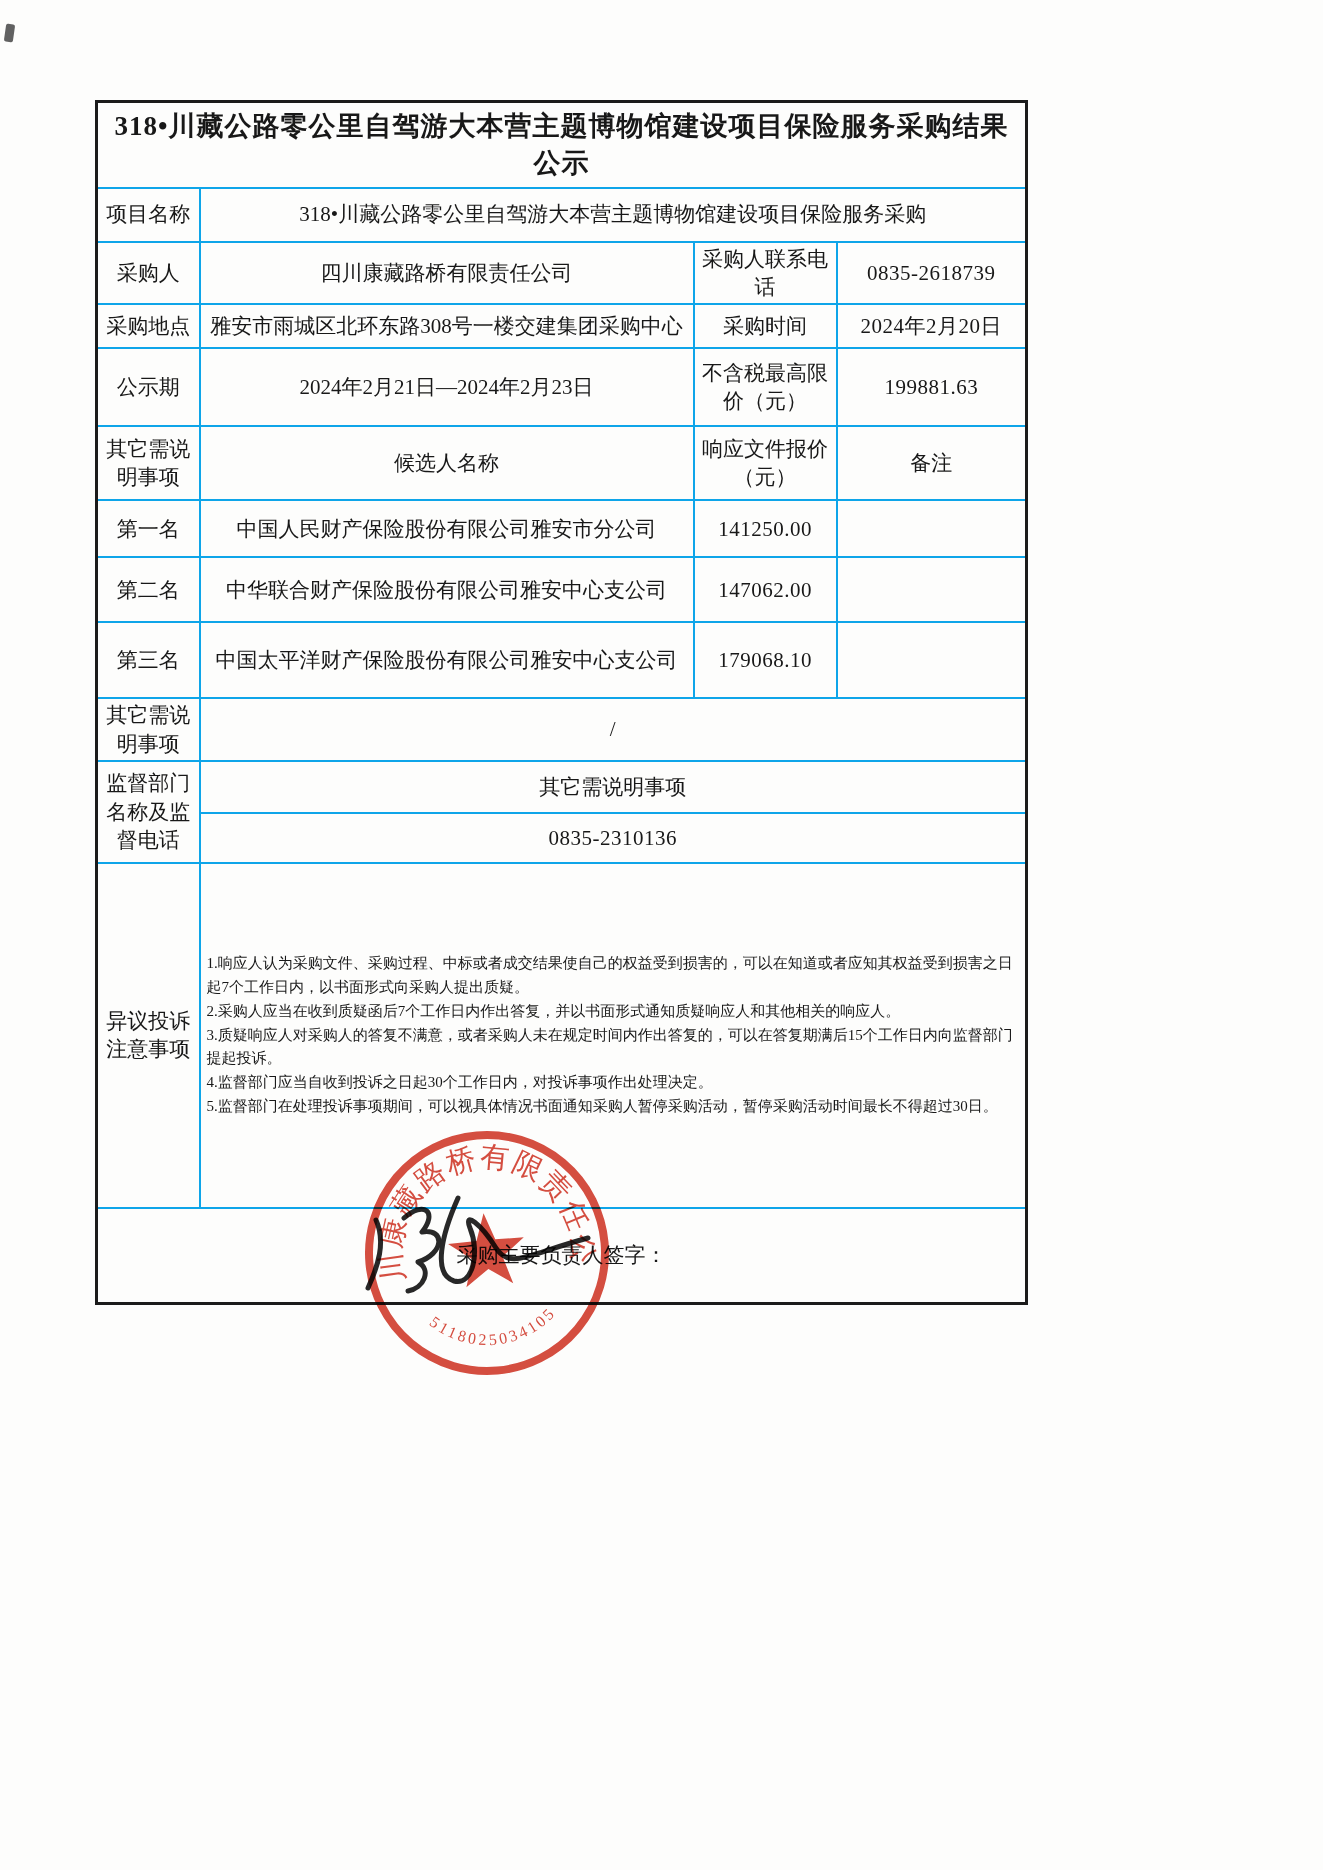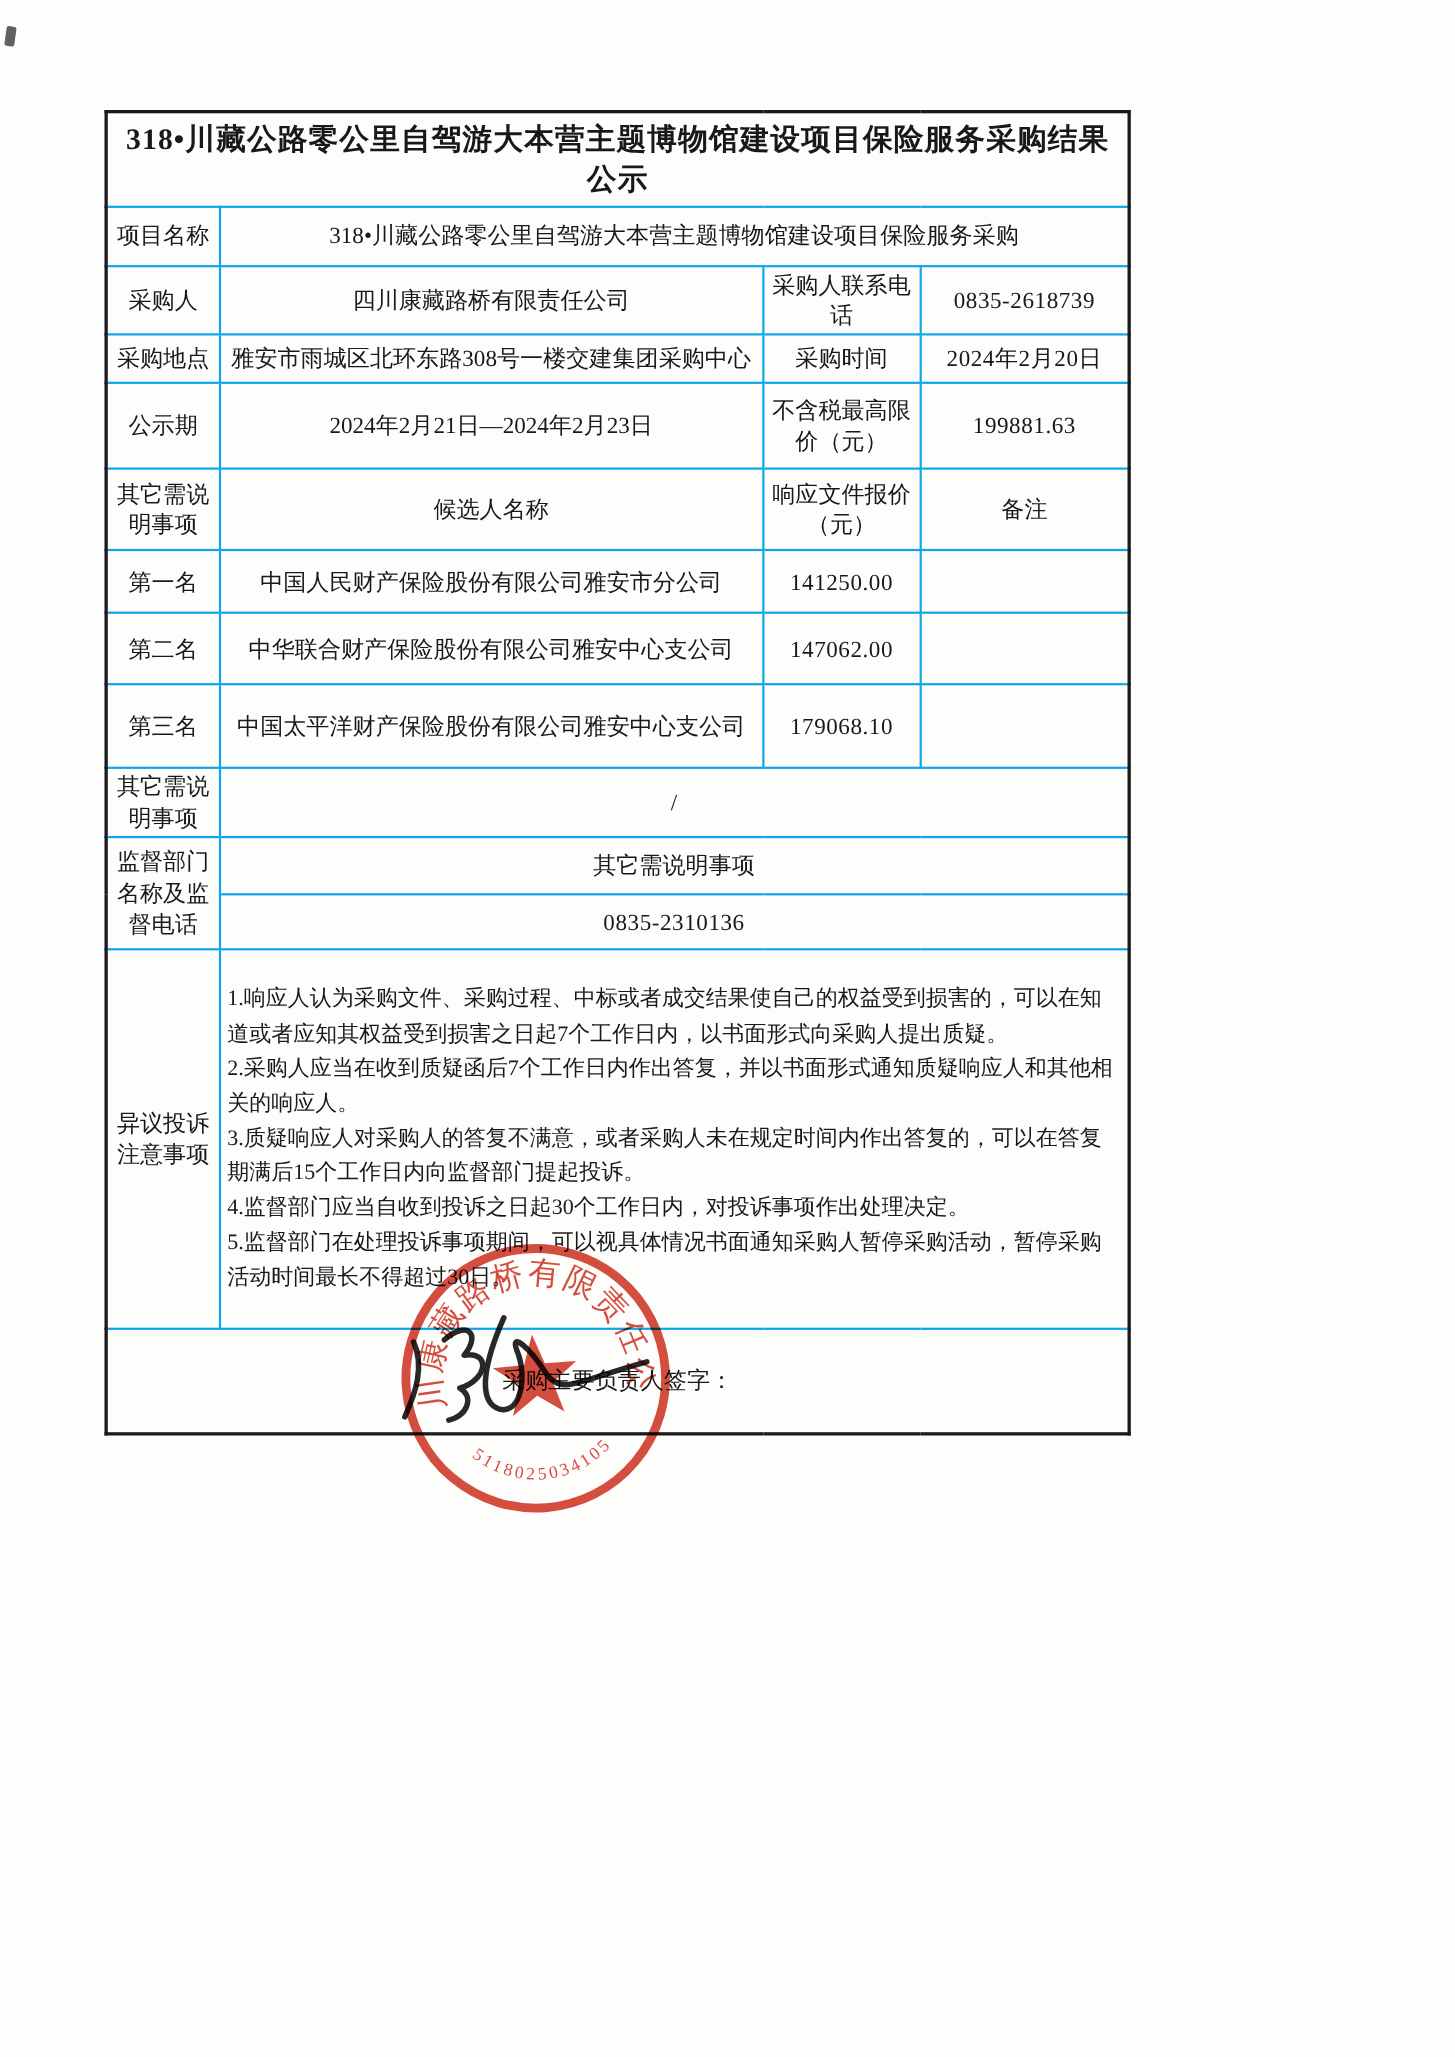--- a/index.html
+++ b/index.html
@@ -25,21 +25,21 @@
     text-align:center;vertical-align:middle;
     font-size:21px;line-height:1.35;
     padding:2px 6px;
     word-break:break-all;
     color:#181818;
   }
   table.doc{border:3px solid #1b1b1b;}
   td.title-cell{padding:6px 4px;}
   .title-line{font-weight:bold;font-size:27px;line-height:1.35;letter-spacing:1px;}
   td.objection-cell{text-align:left;padding:10px 12px;}
-  .obj-item{font-size:20px;line-height:1.58;text-align:left;}
+  .obj-item{font-size:15px;line-height:1.58;text-align:left;}
   td.sign-cell{text-align:left;padding-left:10px;font-size:22px;}
   .num{letter-spacing:.5px;}
   
   #stamp{
     position:absolute;left:352px;top:1112px;width:270px;height:282px;
     mix-blend-mode:multiply;opacity:.9;
     transform:rotate(-5deg);
     pointer-events:none;
   }
   #signature{

